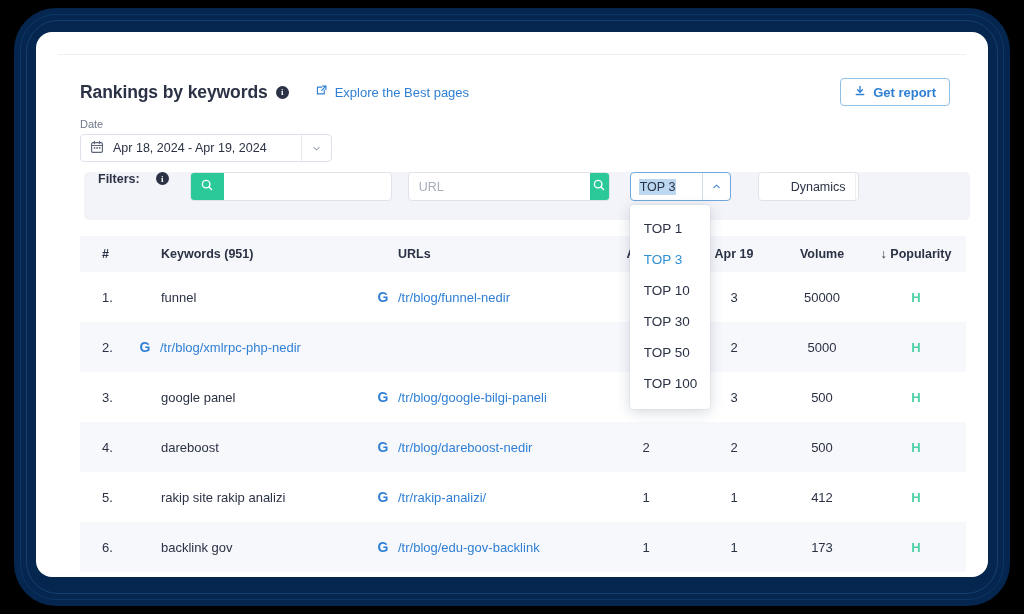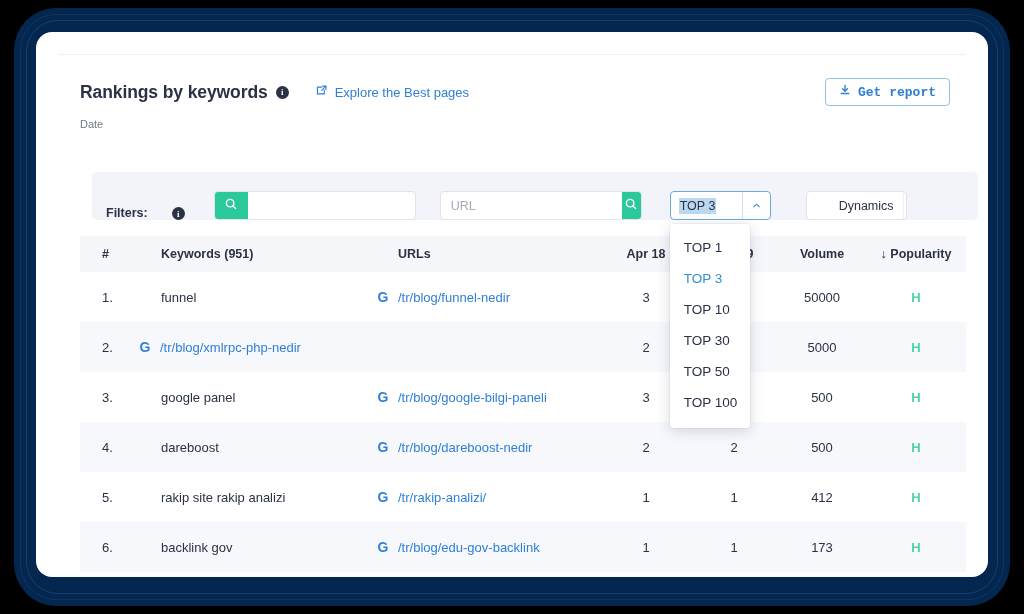--- a/index.html
+++ b/index.html
@@ -105,21 +105,21 @@
     align-items: center;
     gap: 7px;
     height: 28px;
     padding: 0 13px;
     border: 1px solid #8fc0e6;
     border-radius: 4px;
     background: #ffffff;
     color: #2f7fd4;
     font-size: 13px;
     font-weight: bold;
-    font-family: Liberation Mono, monospace;
+    font-family: Liberation Sans, sans-serif;
     cursor: pointer;
     white-space: nowrap;
   }
 
   
   .date-block {
     position: absolute;
     left: 44px; top: 86px;
   }
   .date-label {
@@ -153,28 +153,28 @@
     display: flex;
     align-items: center;
     justify-content: center;
     border-left: 1px solid #e6e9ef;
     cursor: pointer;
   }
 
   
   .filters-bar {
     position: absolute;
-    left: 56px; top: 140px;
+    left: 48px; top: 140px;
     width: 886px; height: 48px;
     background: #f3f4f9;
     border-radius: 5px;
     display: flex;
-    align-items: flex-end;
+    align-items: flex-start;
     padding: 0 14px;
-    gap: 24px;
+    gap: 16px;
   }
   .filters-label {
     font-size: 12.5px;
     font-weight: bold;
     color: #2b3245;
   }
   .filters-info {
     display: inline-flex;
     align-items: center;
     justify-content: center;
@@ -374,20 +374,40 @@
             <path d="M4.8 6.4L8 9.6l3.2-3.2" stroke="#2f7fd4" stroke-width="1.8" stroke-linecap="round" stroke-linejoin="round"></path>
             <path d="M3 12.6h10" stroke="#2f7fd4" stroke-width="1.8" stroke-linecap="round"></path>
           </svg>
         </span>
         <span>Get report</span>
       </button>
     </div>
 
     <div class="date-block">
       <label class="date-label">Date</label>
+      <div class="date-control">
+        <div class="date-main">
+          <span>
+            <svg width="14" height="14" viewBox="0 0 16 16" fill="none">
+              <rect x="1.8" y="3" width="12.4" height="11.2" rx="1.6" stroke="#5d6579" stroke-width="1.3"></rect>
+              <path d="M1.8 6.3h12.4" stroke="#5d6579" stroke-width="1.3"></path>
+              <path d="M5 1.6v2.6M11 1.6v2.6" stroke="#5d6579" stroke-width="1.3" stroke-linecap="round"></path>
+              <rect x="4.3" y="8.2" width="1.8" height="1.8" fill="#5d6579"></rect>
+              <rect x="7.2" y="8.2" width="1.8" height="1.8" fill="#5d6579"></rect>
+              <rect x="10.1" y="8.2" width="1.8" height="1.8" fill="#5d6579"></rect>
+            </svg>
+          </span>
+          <span>Apr 18, 2024 - Apr 19, 2024</span>
+        </div>
+        <div class="date-caret">
+          <svg width="11" height="11" viewBox="0 0 16 16" fill="none">
+            <path d="M4 6.2L8 10l4-3.8" stroke="#9aa2b4" stroke-width="1.5" stroke-linecap="round" stroke-linejoin="round"></path>
+          </svg>
+        </div>
+      </div>
     </div>
 
     <div class="filters-bar">
       <span class="filters-label">Filters:</span>
       <span class="filters-info">i</span>
 
       <div class="search-group keyword">
         <button class="search-btn">
           <span>
             <svg width="14" height="14" viewBox="0 0 16 16" fill="none">

